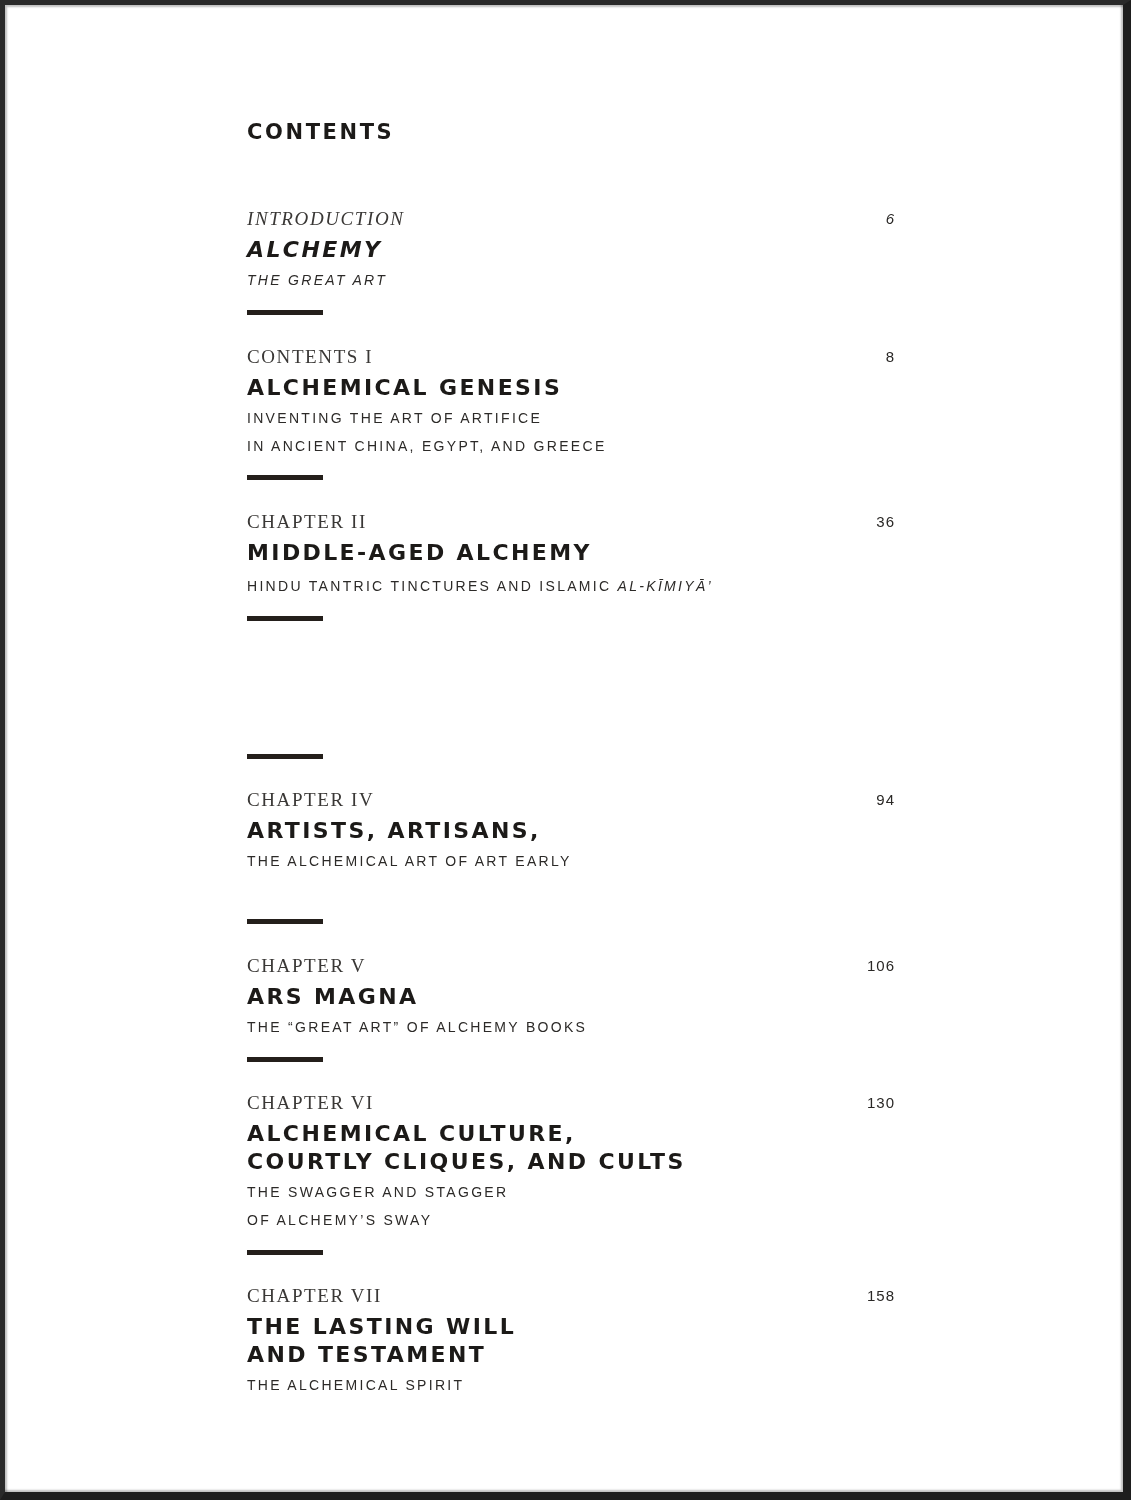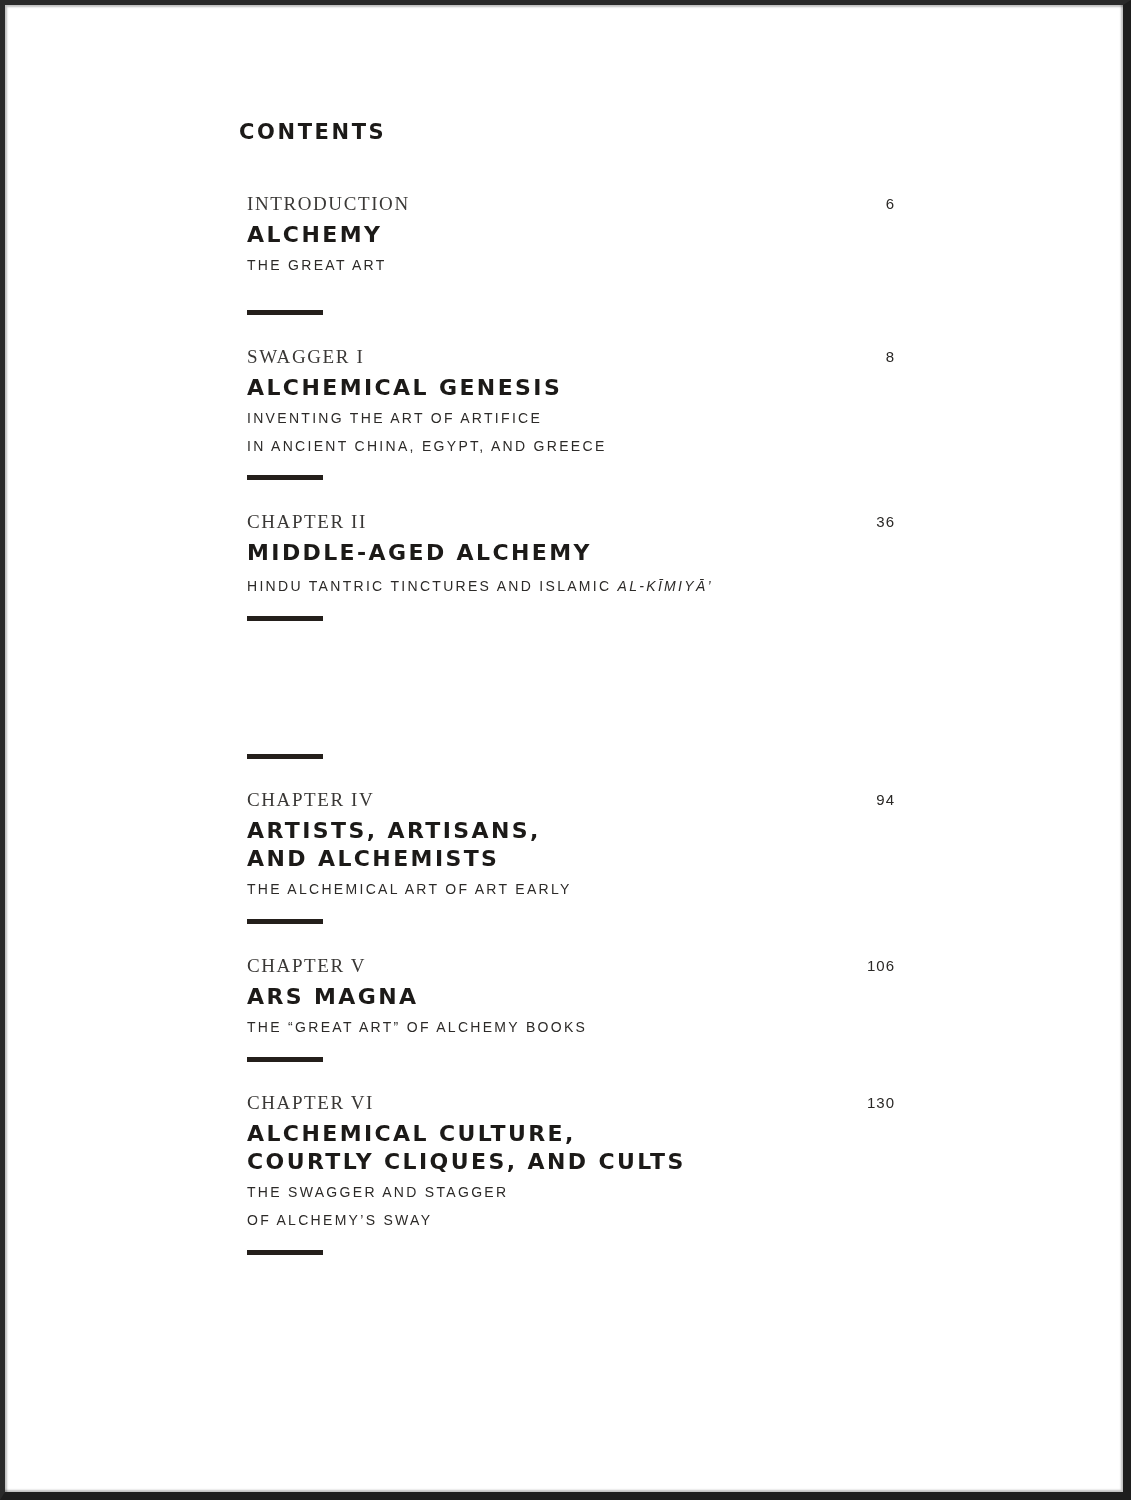--- a/index.html
+++ b/index.html
@@ -12,21 +12,21 @@
     border-right: 8px solid #1e1e1e;
     border-bottom: 8px solid #1e1e1e;
     background: #ffffff;
   }
   .frame::after {
     content: ""; position: absolute; left: 0; top: 0; right: 0; bottom: 0;
     box-shadow: inset 2px 2px 2px rgba(0,0,0,0.25), inset -2px -2px 2px rgba(0,0,0,0.25);
     pointer-events: none;
   }
   .heading {
-    position: absolute; left: 234px; top: 115px;
+    position: absolute; left: 242px; top: 115px;
     font-family: "DejaVu Sans", sans-serif; font-weight: bold;
     font-size: 21px; letter-spacing: 2.6px; color: #1c1a18;
   }
   .entry { position: absolute; left: 242px; width: 648px; }
   .label {
     font-family: "Liberation Serif", serif; font-size: 19px;
     letter-spacing: 1.6px; color: #3a3836; line-height: 22px; height: 22px;
   }
   .page {
     position: absolute; right: 0; top: 0;
@@ -49,34 +49,34 @@
     position: absolute; left: 242px; width: 76px; height: 5px; background: #241f1b;
   }
 </style>
 </head>
 <body>
 
 <div class="frame">
 
   <div class="heading">CONTENTS</div>
 
-  <div class="entry" style="top:188px;">
+  <div class="entry" style="top:203px;font-style:italic;">
     <div class="label">INTRODUCTION</div>
     <div class="page">6</div>
     <div class="title">
       <span>ALCHEMY</span>
     </div>
     <div class="subtitle">
       <span>THE GREAT ART</span>
     </div>
   </div>
   <div class="rule" style="top:305px;"></div>
 
   <div class="entry" style="top:341px;">
-    <div class="label">SWAGGER I</div>
+    <div class="label">CONTENTS I</div>
     <div class="page">8</div>
     <div class="title">
       <span>ALCHEMICAL GENESIS</span>
     </div>
     <div class="subtitle">
       <span>INVENTING THE ART OF ARTIFICE</span>
       <span>IN ANCIENT CHINA, EGYPT, AND GREECE</span>
     </div>
   </div>
   <div class="rule" style="top:470px;"></div>
@@ -93,21 +93,20 @@
   </div>
   <div class="rule" style="top:611px;"></div>
 
   <div class="rule" style="top:749px;"></div>
 
   <div class="entry" style="top:784px;">
     <div class="label">CHAPTER IV</div>
     <div class="page">94</div>
     <div class="title">
       <span>ARTISTS, ARTISANS,</span>
-      <span>AND ALCHEMISTS</span>
     </div>
     <div class="subtitle">
       <span>THE ALCHEMICAL ART OF ART EARLY</span>
     </div>
   </div>
   <div class="rule" style="top:914px;"></div>
 
   <div class="entry" style="top:950px;">
     <div class="label">CHAPTER V</div>
     <div class="page">106</div>
@@ -127,14 +126,25 @@
       <span>ALCHEMICAL CULTURE,</span>
       <span>COURTLY CLIQUES, AND CULTS</span>
     </div>
     <div class="subtitle">
       <span>THE SWAGGER AND STAGGER</span>
       <span>OF ALCHEMY’S SWAY</span>
     </div>
   </div>
   <div class="rule" style="top:1245px;"></div>
 
+  <div class="entry" style="top:1280px;">
+    <div class="label">CHAPTER VII</div>
+    <div class="page">158</div>
+    <div class="title">
+      <span>THE LASTING WILL</span>
+      <span>AND TESTAMENT</span>
+    </div>
+    <div class="subtitle">
+      <span>THE ALCHEMICAL SPIRIT</span>
+    </div>
+  </div>
 
 </div>
 
 </body></html>

